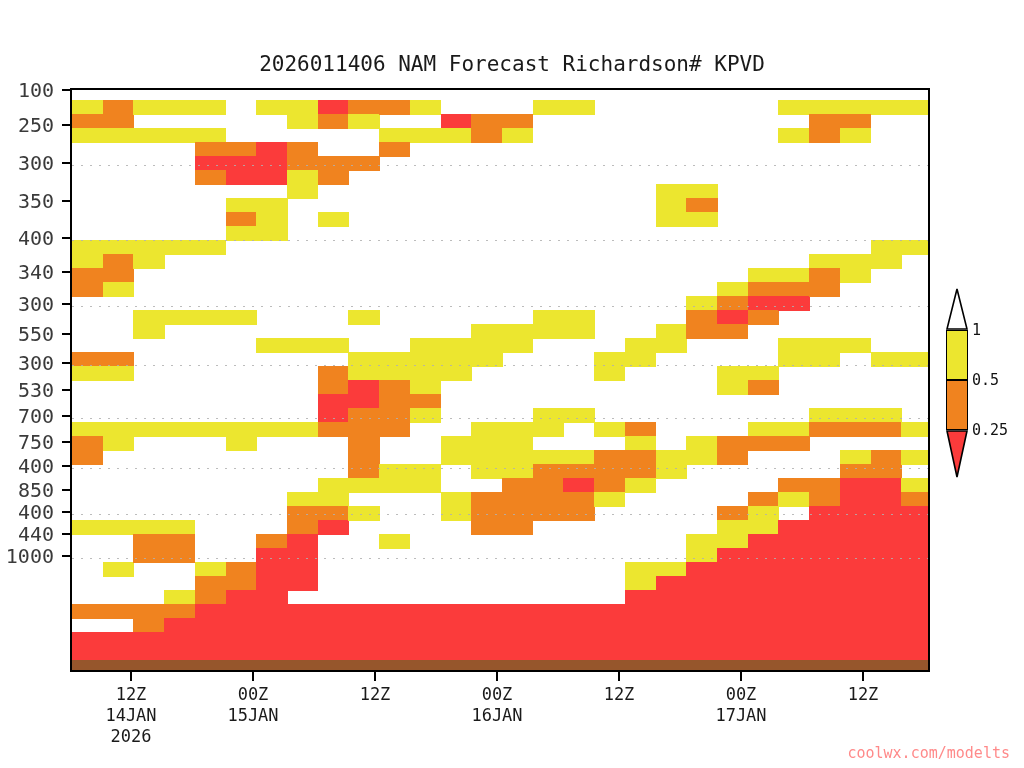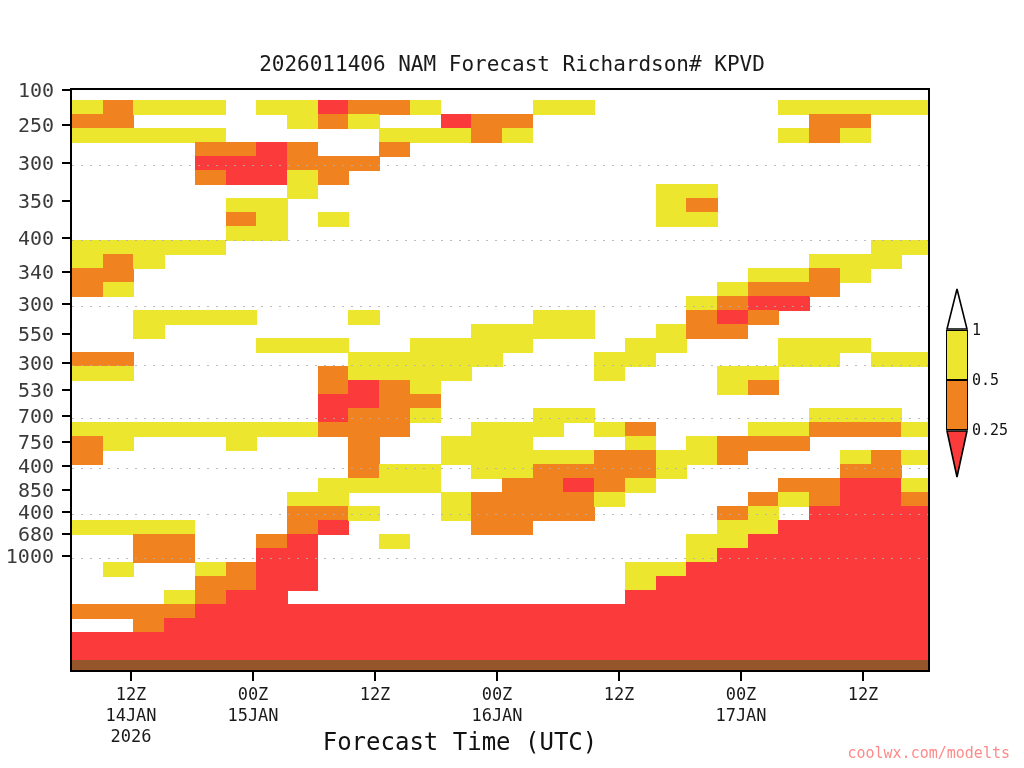--- a/index.html
+++ b/index.html
@@ -583,21 +583,21 @@
       <div class="yl" style="top:272px;">340</div>
       <div class="yl" style="top:304px;">300</div>
       <div class="yl" style="top:334px;">550</div>
       <div class="yl" style="top:363px;">300</div>
       <div class="yl" style="top:390px;">530</div>
       <div class="yl" style="top:416px;">700</div>
       <div class="yl" style="top:442px;">750</div>
       <div class="yl" style="top:466px;">400</div>
       <div class="yl" style="top:490px;">850</div>
       <div class="yl" style="top:512px;">400</div>
-      <div class="yl" style="top:534px;">680</div>
+      <div class="yl" style="top:534px;">440</div>
       <div class="yl" style="top:556px;">1000</div>
     </div>
   <div id="ytickmarks">
       <u style="left:62px;top:89px;width:10px;"></u>
       <u style="left:62px;top:124px;width:10px;"></u>
       <u style="left:62px;top:162px;width:10px;"></u>
       <u style="left:62px;top:200px;width:10px;"></u>
       <u style="left:62px;top:237px;width:10px;"></u>
       <u style="left:62px;top:271px;width:10px;"></u>
       <u style="left:62px;top:303px;width:10px;"></u>
@@ -622,21 +622,20 @@
       <div class="xm" style="left:496px;top:672px;height:9px;"></div>
       <div class="xl" style="left:497px;top:684px;">00Z<br>16JAN</div>
       <div class="xm" style="left:618px;top:672px;height:9px;"></div>
       <div class="xl" style="left:619px;top:684px;">12Z</div>
       <div class="xm" style="left:740px;top:672px;height:9px;"></div>
       <div class="xl" style="left:741px;top:684px;">00Z<br>17JAN</div>
       <div class="xm" style="left:862px;top:672px;height:9px;"></div>
       <div class="xl" style="left:863px;top:684px;">12Z</div>
     </div>
 
-  <div id="xaxis-title">Forecast Time (UTC)</div>
   <div id="credit">coolwx.com/modelts</div>
 
   <div id="cbar">
       <svg class="cap" style="top:0px;height:42px;" viewBox="0 0 22 42" preserveAspectRatio="none">
         <polygon points="11,1 21,41 1,41" fill="#ffffff" stroke="#000" stroke-width="1.6"></polygon>
       </svg>
       <div class="seg" style="top:42px;height:50px;background:#ece62f;"></div>
       <div class="seg" style="top:92px;height:50px;background:#f0831f;"></div>
       <svg class="cap" style="top:142px;height:48px;" viewBox="0 0 22 48" preserveAspectRatio="none">
         <polygon points="1,1 21,1 11,47" fill="#fb3b3b" stroke="#000" stroke-width="1.6"></polygon>

